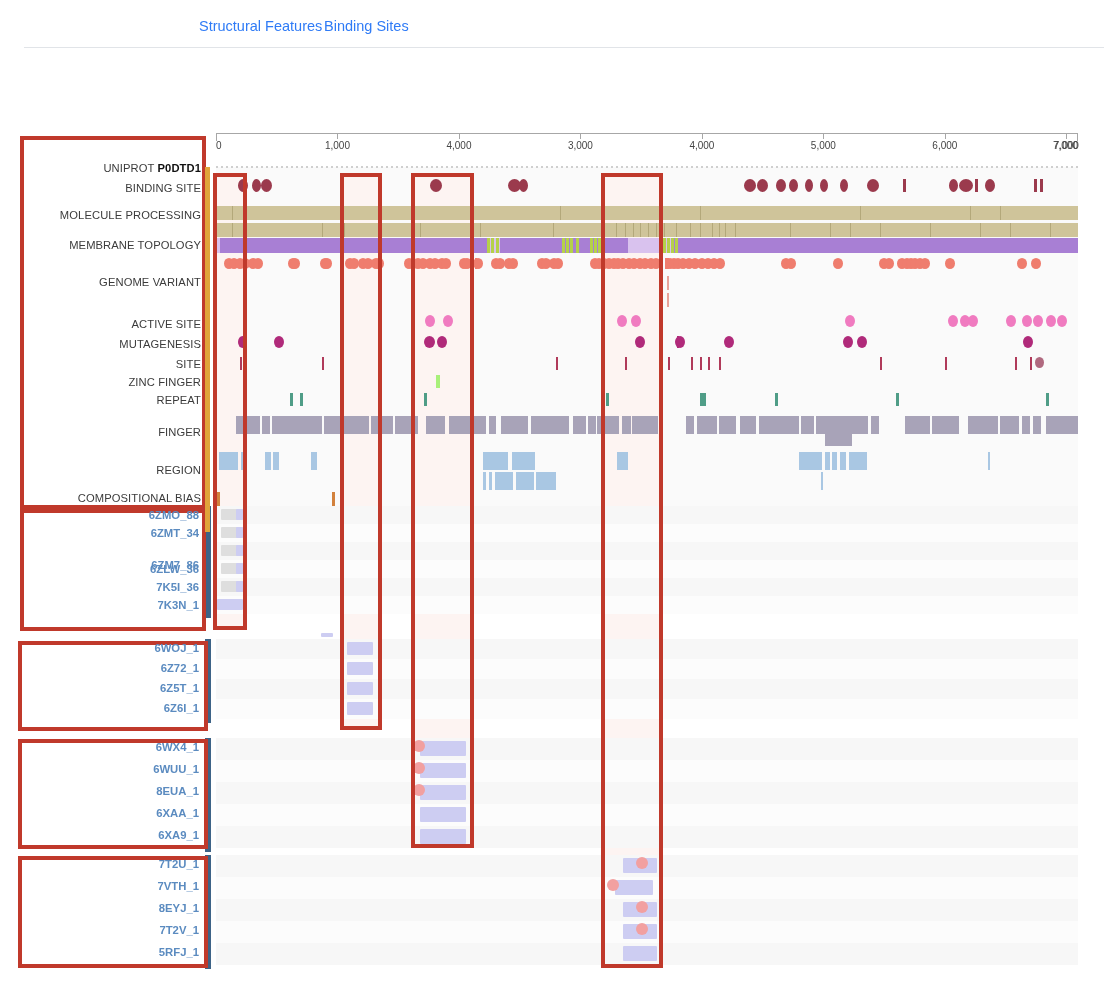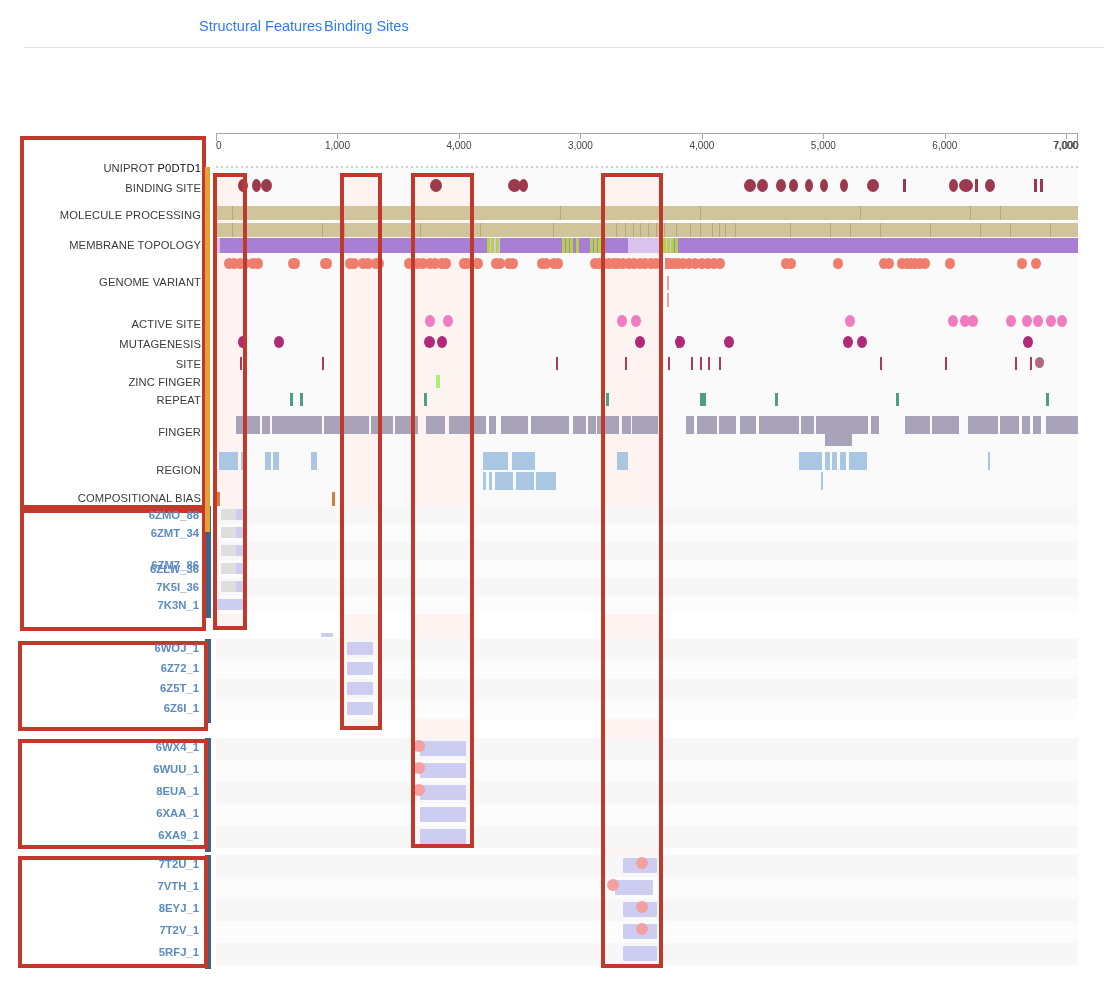--- a/index.html
+++ b/index.html
@@ -48,21 +48,21 @@
 
   
   .trackbg { position:absolute; left:216px; top:40px; width:862px; height:445px; background:#fafafa; }
   .dotted { position:absolute; left:216px; top:39px; width:862px; height:2px;
     background-image: repeating-linear-gradient(to right,#cfcfcf 0 2px, transparent 2px 5px); }
 
   
   .labels { position:absolute; left:0; top:0; width:203px; }
   .trklab { position:absolute; right:2px; font-size:11.2px; color:#3b3b3b; text-align:right;
      letter-spacing:.1px; white-space:nowrap; }
-  .trklab b { font-weight:400; color:#111; }
+  .trklab b { font-weight:700; color:#111; }
 
   .pdblab { position:absolute; right:4px; font-size:11.3px; font-weight:700; color:#5b8bc0;
      text-align:right; white-space:nowrap; cursor:pointer; }
 
   
   .orangestrip { position:absolute; left:205px; top:40px; width:5px; height:365px; background:#e0a43a; }
   .bluestrip  { position:absolute; left:205px; width:6px; background:#3d6387; }
 
   
   .feat { position:absolute; }

